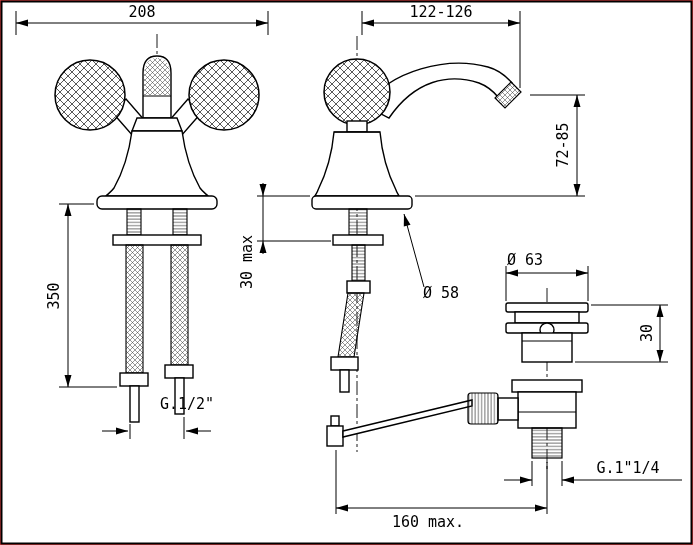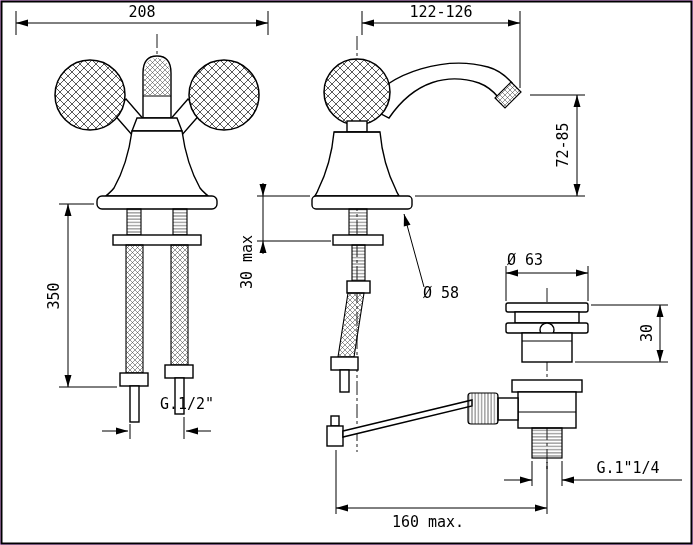--- a/index.html
+++ b/index.html
@@ -1,16 +1,16 @@
 <!DOCTYPE html>
 <html><head>
 <meta charset="utf-8">
 <style>
   html,body{margin:0;padding:0;background:#ffffff}
-  .page{width:693px;height:545px;background:#f0abfc;position:relative;overflow:hidden}
+  .page{width:693px;height:545px;background:#ef4444;position:relative;overflow:hidden}
   svg{display:block}
   .outline{fill:#fff;stroke:#000;stroke-width:1.4}
   .thin{fill:none;stroke:#000;stroke-width:1}
   .dim{stroke:#000;stroke-width:1;fill:none}
   .ext{stroke:#000;stroke-width:1;fill:none}
   .cl{stroke:#000;stroke-width:0.9;fill:none;stroke-dasharray:14 3 3 3}
   .dim-text{font-family:"DejaVu Sans Mono","Liberation Mono",monospace;font-size:15px;fill:#000}
 </style>
 </head>
 <body>

